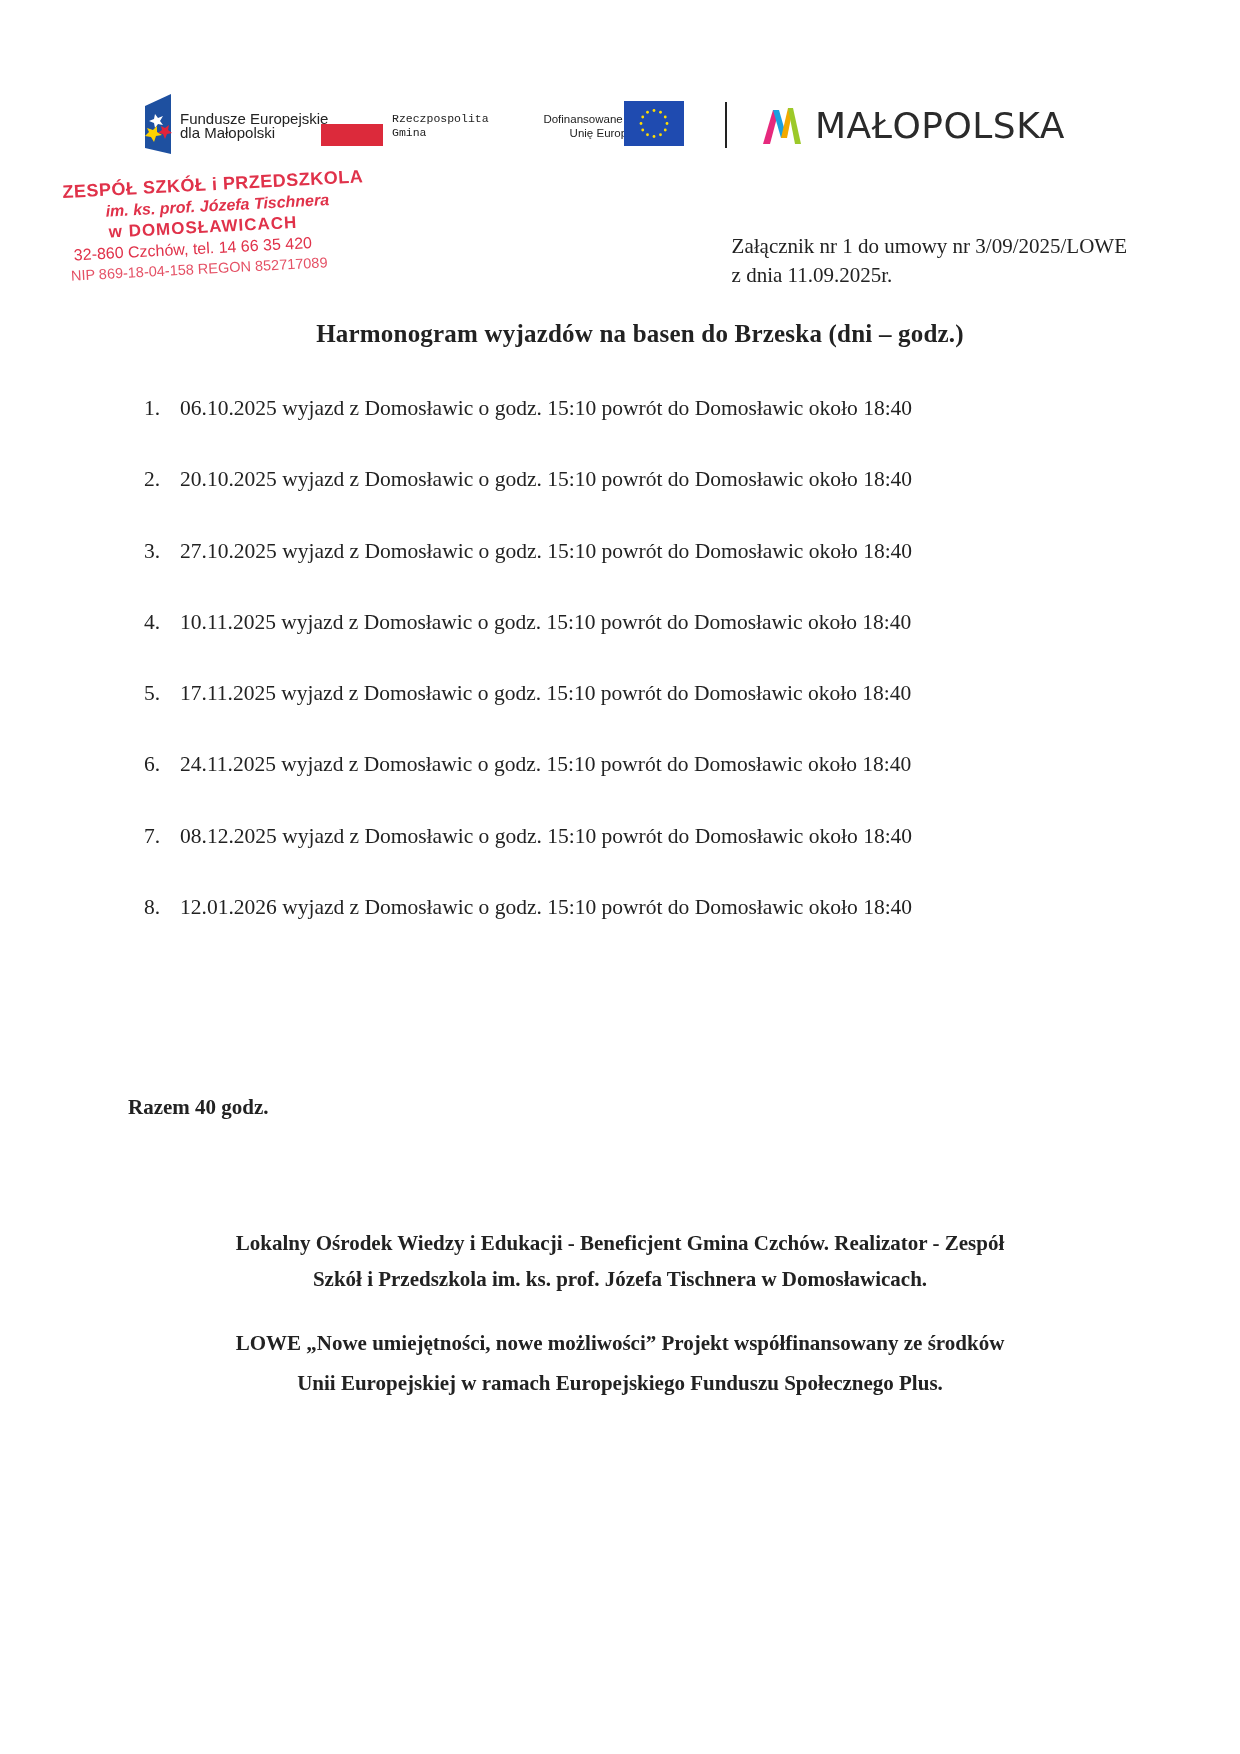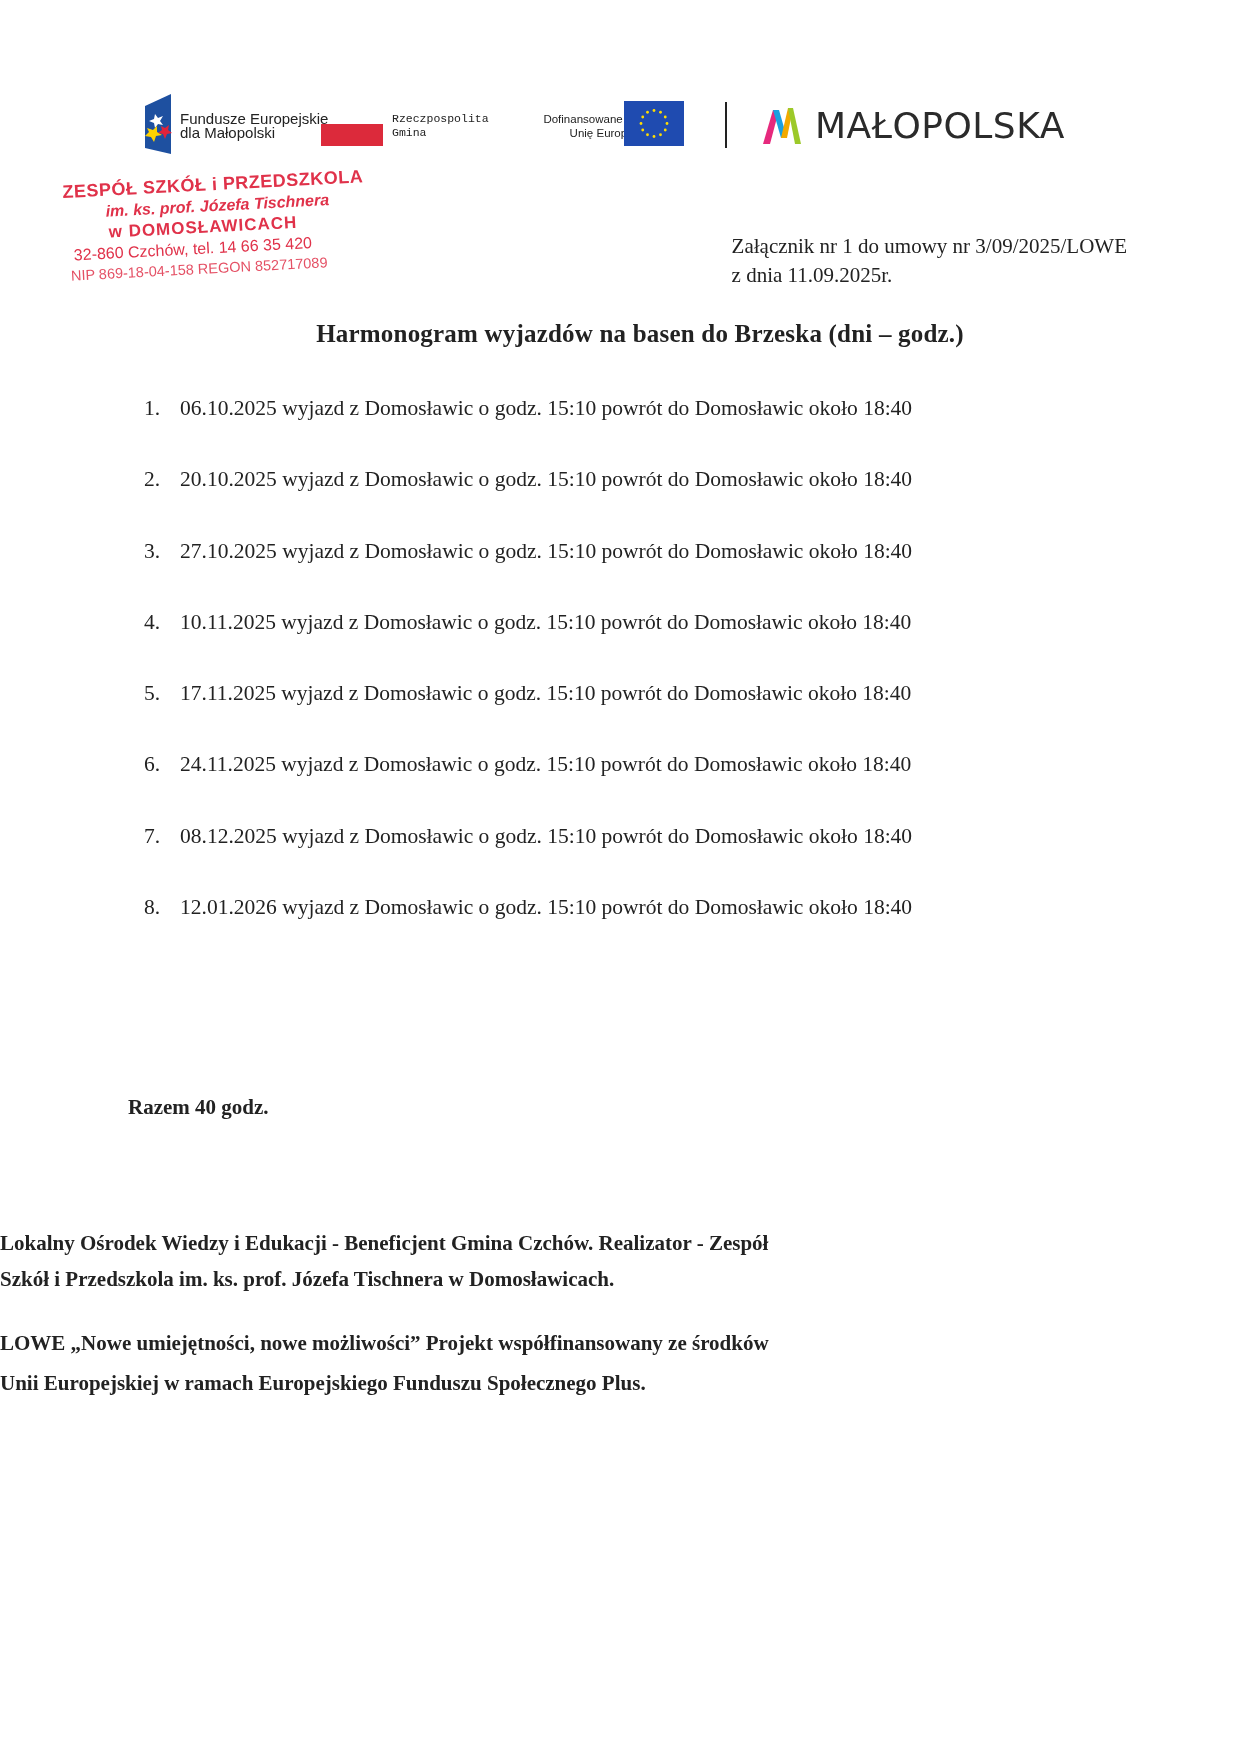--- a/index.html
+++ b/index.html
@@ -35,21 +35,21 @@
 
     
     .schedule { position: absolute; left: 132px; top: 381px; margin: 12px; padding: 0; list-style: none; }
     .schedule li { height: 71.3px; font-size: 21.5px; line-height: 30px; white-space: nowrap; color: #222; }
     .schedule .num { display: inline-block; width: 36px; }
     .schedule li.wide .num { width: 36px; }
 
     .total { position: absolute; left: 128px; top: 1095px; font-size: 21px; font-weight: bold; color: #222; }
 
     
-    .footer { position: absolute; left: 0; width: 1240px; text-align: left; font-size: 21px; font-weight: bold; color: #222; }
+    .footer { position: absolute; left: 0; width: 1240px; text-align: center; font-size: 21px; font-weight: bold; color: #222; }
     .f1 { top: 1225px; line-height: 36px; }
     .f2 { top: 1323px; line-height: 40px; }
     .footer div { white-space: nowrap; }
   </style>
 </head>
 <body>
 
 <div class="logos">
   <svg class="fe-logo" viewBox="0 0 32 60">
     <polygon points="4,12 30,0 30,60 4,54" fill="#1e50a0"></polygon>

